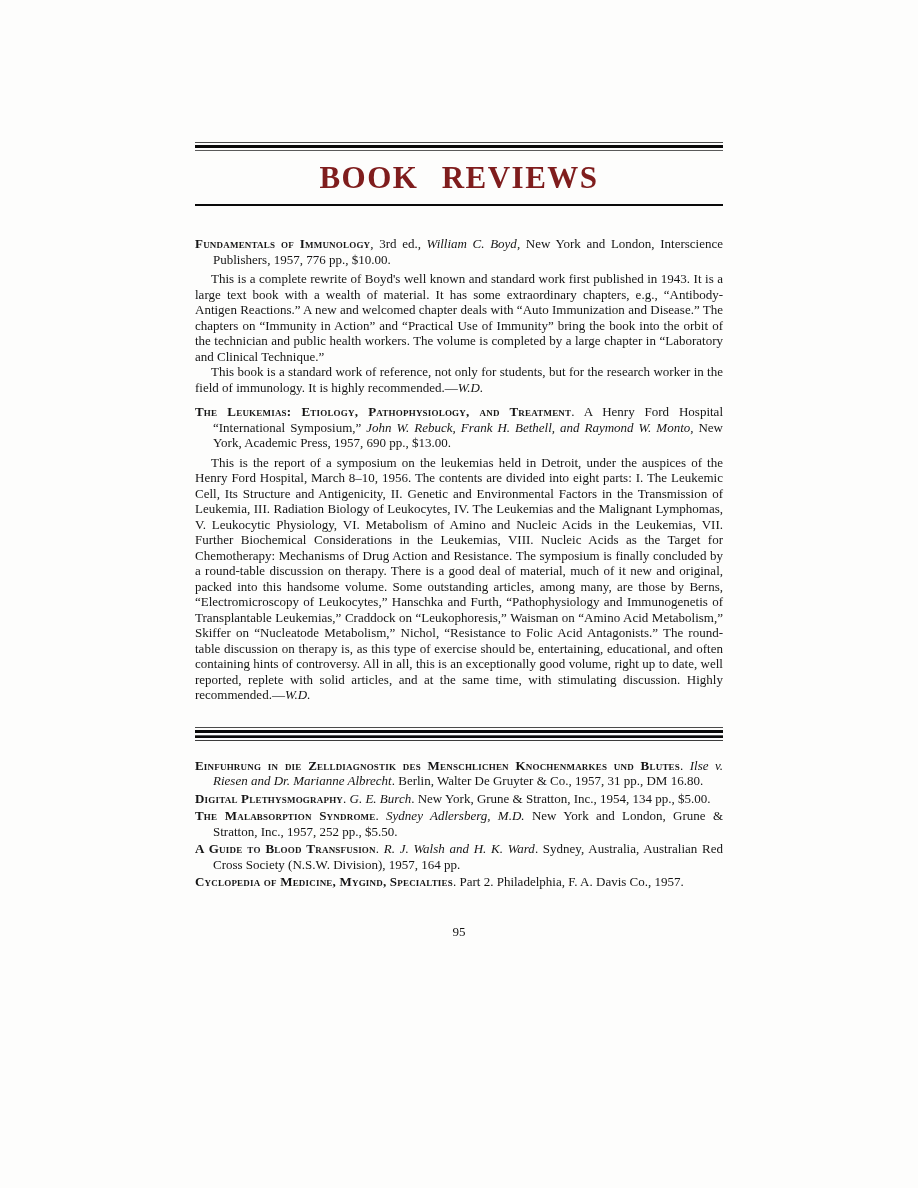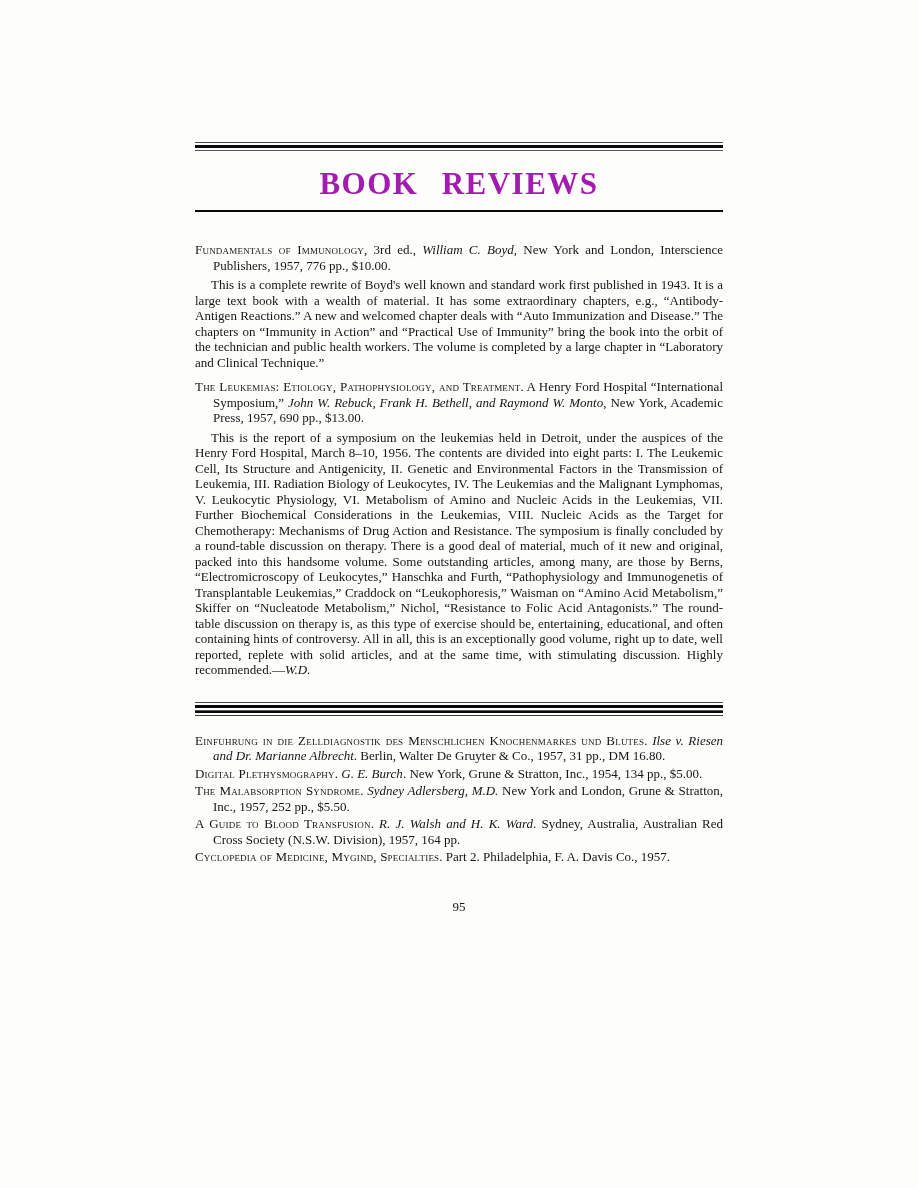--- a/index.html
+++ b/index.html
@@ -20,35 +20,35 @@
   .rule-single { height: 2px; background: #0a0a0a; }
   .rule-double .a { height: 2px; background: #0a0a0a; }
   .rule-double .b { height: 1px; background: #3c3c3c; margin-top: 2px; }
 
   .section-title {
     font-size: 31px;
     font-weight: bold;
     text-align: center;
     letter-spacing: 1.5px;
     word-spacing: 14px;
-    margin: 15px 0 8px;
-    color: #a21caf;
+    margin: 9px 0 8px;
+    color: #7f1d1d;
   }
 
   .reviews { margin-top: 30px; font-size: 13px; line-height: 15.5px; text-align: justify; }
   .review + .review { margin-top: 9px; }
   .citation { margin: 0 0 4px; padding-left: 18px; text-indent: -18px; }
   .para { margin: 0; text-indent: 16px; }
 
   .header-2 { margin-top: 24px; }
 
   .received { margin-top: 17px; font-size: 13px; line-height: 15.5px; text-align: justify; }
   .entry { margin: 0 0 2px; padding-left: 18px; text-indent: -18px; }
 
-  .sc { font-variant: small-caps; letter-spacing: 0.2px; }
+  .sc { font-variant: small-caps; letter-spacing: 0.2px; font-weight: bold; }
   .it { font-style: italic; margin-top: 8px; }
 
   .page-footer { text-align: center; margin-top: 34px; font-size: 13px; }
 </style>
 </head>
 <body>
 
 <div class="content">
 
   <header>
@@ -58,20 +58,21 @@
       <div class="r3"></div>
     </div>
     <h1 class="section-title">BOOK REVIEWS</h1>
     <div class="rule-single"></div>
   </header>
 
   <section class="reviews" id="reviews">
       <div class="review">
         <p class="citation"><span class="sc">Fundamentals of Immunology</span><span>, 3rd ed., </span><span class="it">William C. Boyd</span><span>, New York and London, Interscience Publishers, 1957, 776 pp., $10.00.</span></p>
         <p class="para"><span>This is a complete rewrite of Boyd's well known and standard work first published in 1943. It is a large text book with a wealth of material. It has some extraordinary chapters, e.g., “Antibody-Antigen Reactions.” A new and welcomed chapter deals with “Auto Immunization and Disease.” The chapters on “Immunity in Action” and “Practical Use of Immunity” bring the book into the orbit of the technician and public health workers. The volume is completed by a large chapter in “Laboratory and Clinical Technique.”</span></p>
+        <p class="para"><span>This book is a standard work of reference, not only for students, but for the research worker in the field of immunology. It is highly recommended.—</span><span class="it">W.D.</span></p>
       </div>
       <div class="review">
         <p class="citation"><span class="sc">The Leukemias: Etiology, Pathophysiology, and Treatment</span><span>. A Henry Ford Hospital “International Symposium,” </span><span class="it">John W. Rebuck, Frank H. Bethell, and Raymond W. Monto</span><span>, New York, Academic Press, 1957, 690 pp., $13.00.</span></p>
         <p class="para"><span>This is the report of a symposium on the leukemias held in Detroit, under the auspices of the Henry Ford Hospital, March 8–10, 1956. The contents are divided into eight parts: I. The Leukemic Cell, Its Structure and Antigenicity, II. Genetic and Environmental Factors in the Transmission of Leukemia, III. Radiation Biology of Leukocytes, IV. The Leukemias and the Malignant Lymphomas, V. Leukocytic Physiology, VI. Metabolism of Amino and Nucleic Acids in the Leukemias, VII. Further Biochemical Considerations in the Leukemias, VIII. Nucleic Acids as the Target for Chemotherapy: Mechanisms of Drug Action and Resistance. The symposium is finally concluded by a round-table discussion on therapy. There is a good deal of material, much of it new and original, packed into this handsome volume. Some outstanding articles, among many, are those by Berns, “Electromicroscopy of Leukocytes,” Hanschka and Furth, “Pathophysiology and Immunogenetis of Transplantable Leukemias,” Craddock on “Leukophoresis,” Waisman on “Amino Acid Metabolism,” Skiffer on “Nucleatode Metabolism,” Nichol, “Resistance to Folic Acid Antagonists.” The round-table discussion on therapy is, as this type of exercise should be, entertaining, educational, and often containing hints of controversy. All in all, this is an exceptionally good volume, right up to date, well reported, replete with solid articles, and at the same time, with stimulating discussion. Highly recommended.—</span><span class="it">W.D.</span></p>
       </div>
     </section>
 
   <header class="header-2">
     <div class="rg-top">
       <div class="r1"></div>

